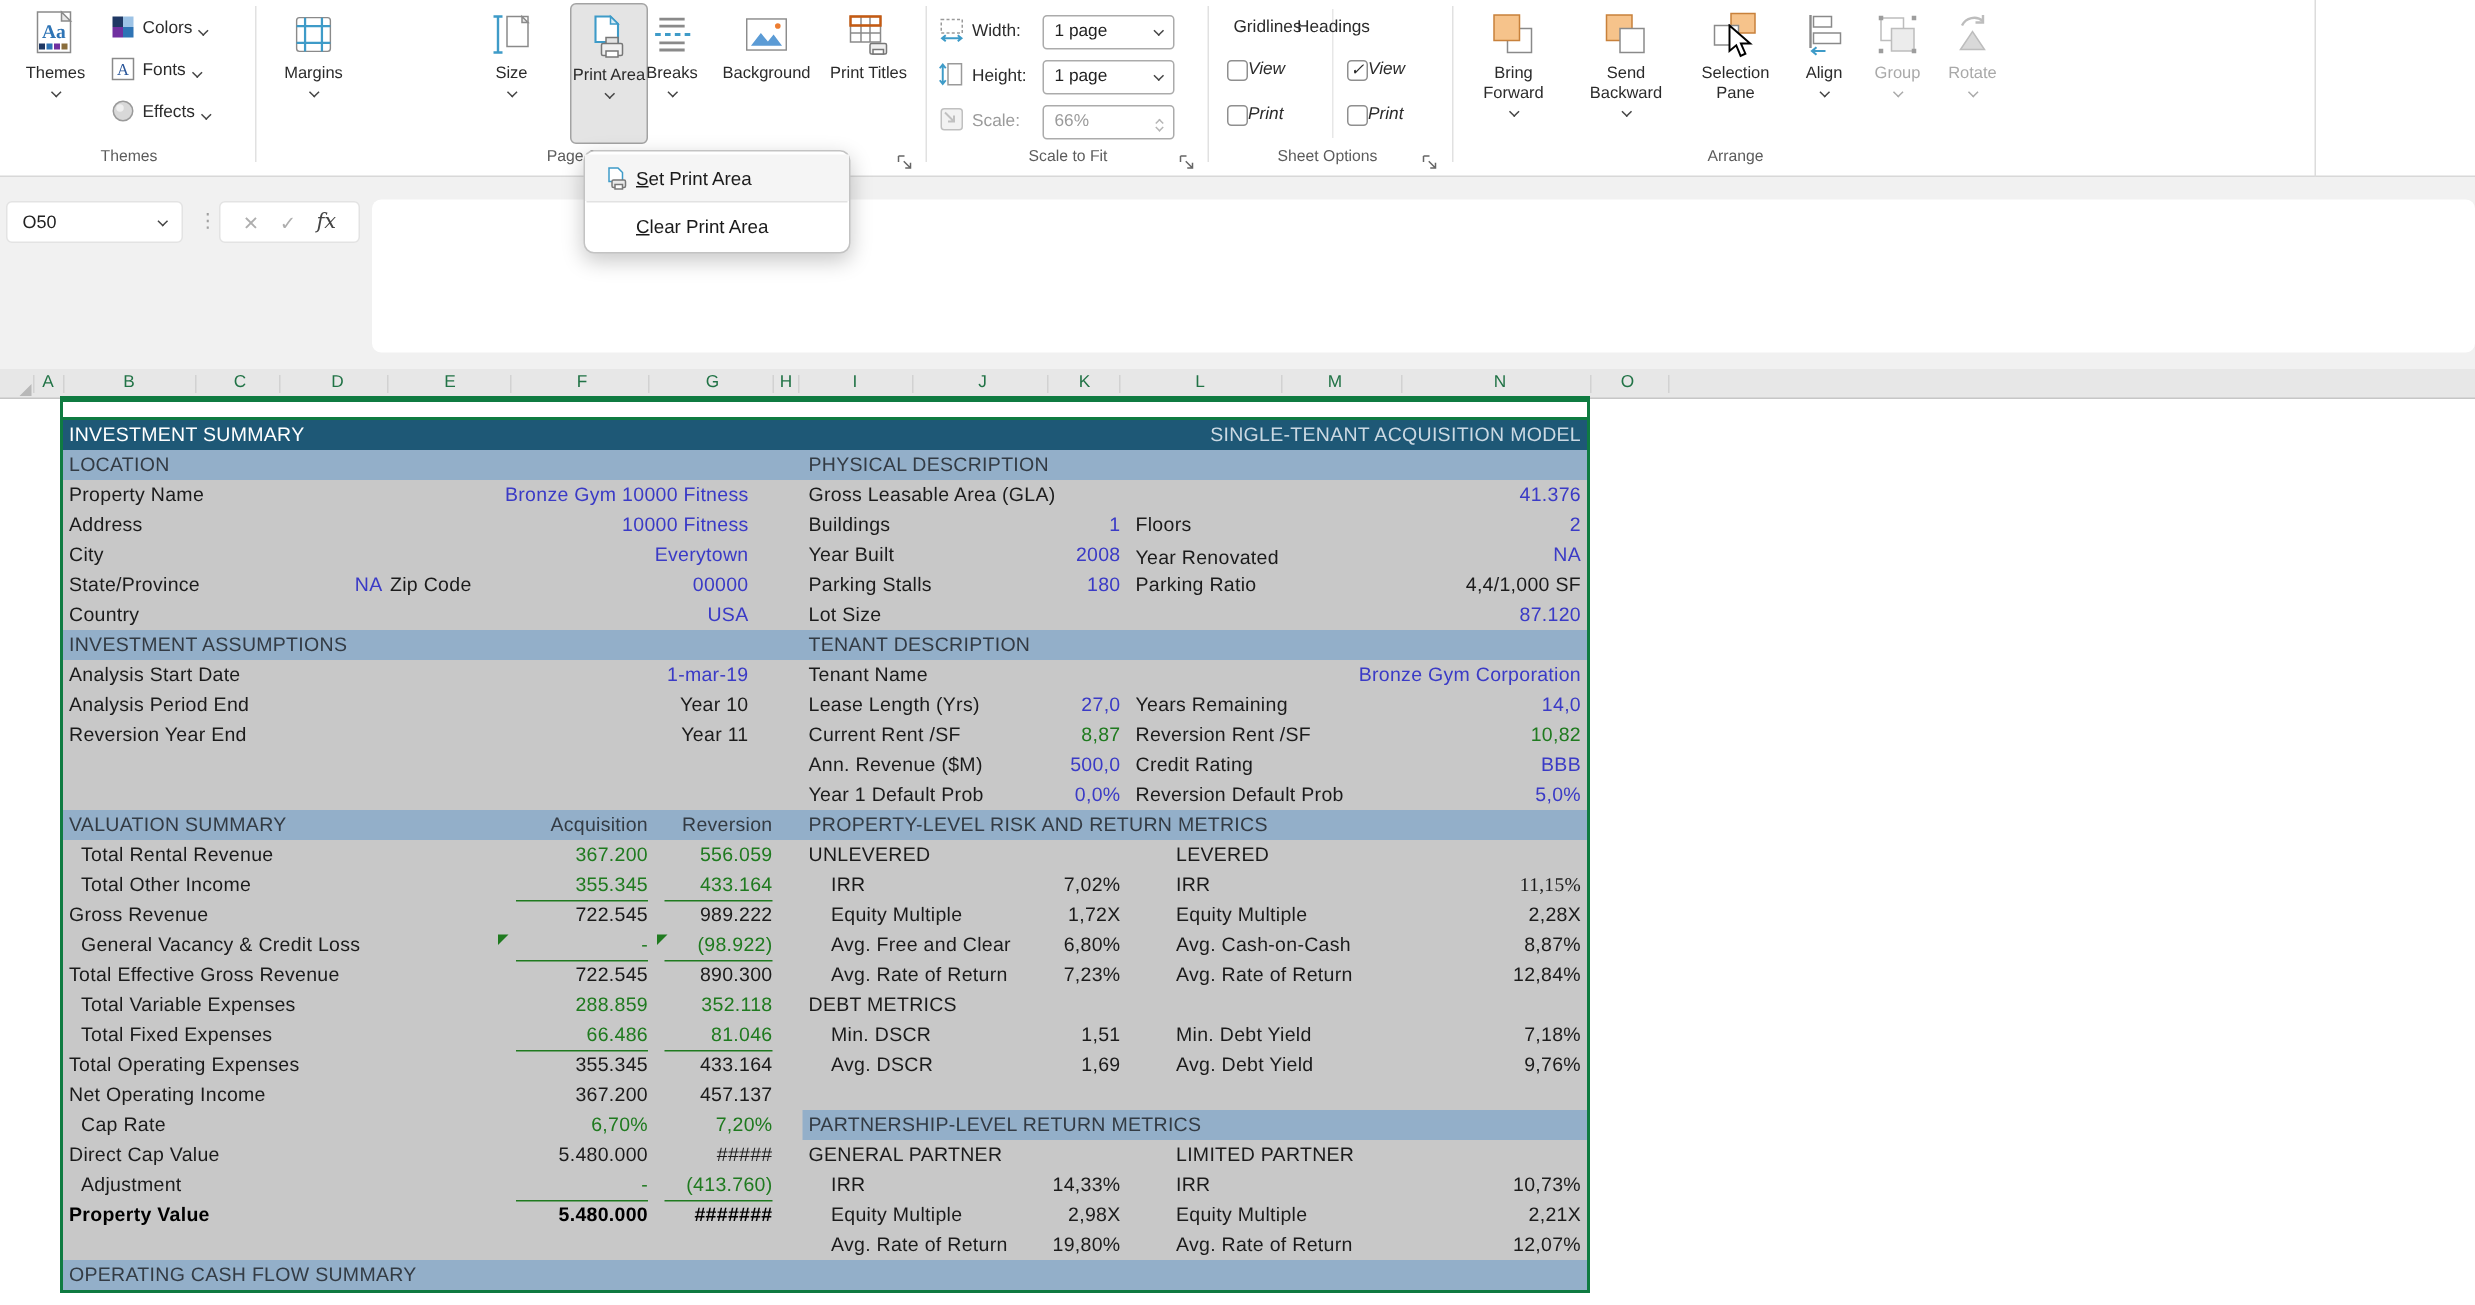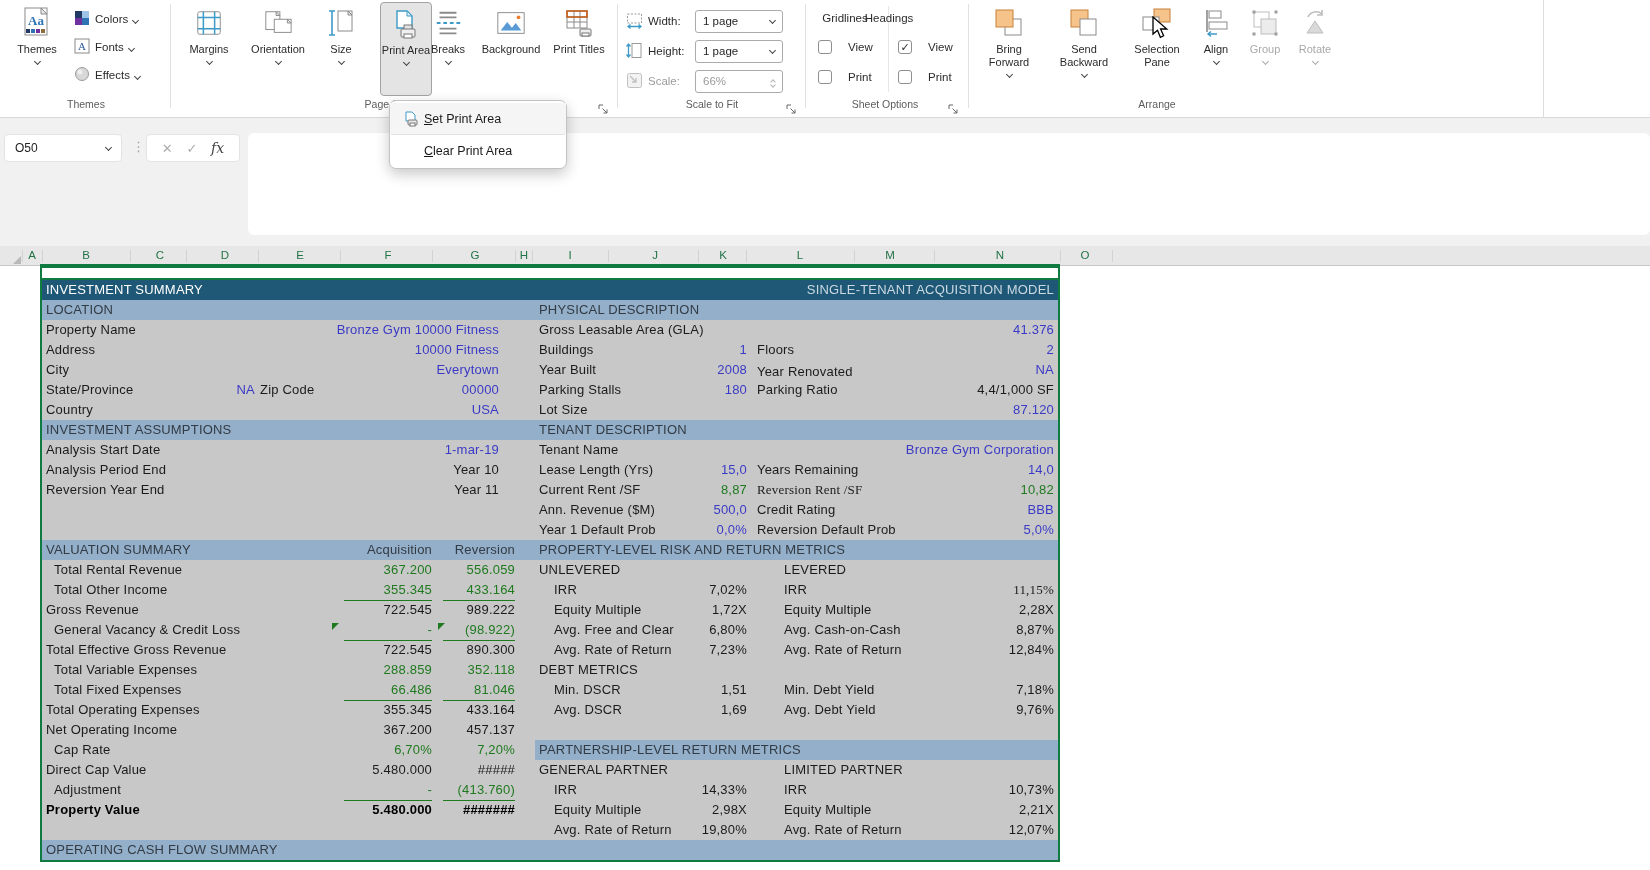--- a/index.html
+++ b/index.html
@@ -21,21 +21,21 @@
   .srow{position:absolute;height:26px;display:flex;align-items:center;gap:5px;font-size:11.5px;color:#2b2b2b;}
   .combo{width:88px;height:23px;background:#fff;border:1px solid #ababab;border-radius:3px;display:flex;align-items:center;
          padding:0 7px;font-size:11.5px;color:#1f1f1f;justify-content:space-between;}
   .combo .chev{margin-top:-2px;}
   .combo.disabled{color:#9b9b9b;}
   .spin{display:flex;flex-direction:column;gap:1px;align-items:center;}
   .chev.tiny{width:4px;height:4px;border-width:1.2px;border-color:#b5b5b5;}
   .chev.tiny.up{transform:rotate(-135deg);margin-top:4px;}
   .cb{width:14px;height:14px;background:#fff;border:1px solid #8f8f8f;border-radius:3px;font-size:11px;line-height:12px;
       text-align:center;color:#2b2b2b;flex:none;}
-  .cbrow{position:absolute;display:flex;align-items:center;gap:16px;font-size:11.5px;color:#2b2b2b;}
+  .cbrow{position:absolute;display:flex;align-items:flex-start;gap:0;font-size:11.5px;color:#2b2b2b;font-style:italic;}
   .cbhead{position:absolute;font-size:11.5px;color:#2b2b2b;transform:translateX(-50%);}
   .launcher{position:absolute;width:14px;height:14px;cursor:pointer;}
   .disabledtxt{color:#a9a9a9 !important;}
   #ribbon-right-edge{position:absolute;top:0;left:1543px;height:118px;width:1px;background:#dcdcdc;}
 
   
   #pa-menu{position:absolute;left:389px;top:100px;width:178px;background:#fff;border:1px solid #c3c3c3;border-radius:7px;
            box-shadow:0 5px 14px rgba(0,0,0,.22);z-index:60;padding:2px 0;}
   .menu-item{height:31px;display:flex;align-items:center;font-size:12.5px;color:#1a1a1a;cursor:pointer;}
   .menu-item.first{background:#f5f5f5;}
@@ -139,32 +139,20 @@
   <div class="gsep" style="left:170px;"></div>
 
   <div class="rbtn" style="left:180px;width:58px;">
     <span class="ric">
       <svg width="30" height="30" viewBox="0 0 32 32">
             <rect x="4" y="4" width="24" height="24" rx="2" fill="#fff" stroke="#8a8a8a"></rect>
             <path d="M10 4v24 M22 4v24 M4 10h24 M4 22h24" stroke="#3e9bc8" stroke-width="1.6" fill="none"></path>
           </svg>
     </span>
     <span>Margins</span>
-    <span class="chev"></span>
-  </div>
-  <div class="rbtn" style="left:242px;width:72px;">
-    <span class="ric">
-      <svg width="32" height="30" viewBox="0 0 34 32">
-            <rect x="4" y="4" width="15" height="19" fill="#fff" stroke="#8a8a8a"></rect>
-            <path d="M15 4 l4 4 h-4 z" fill="#e8e8e8" stroke="#8a8a8a"></path>
-            <rect x="13" y="12" width="18" height="14" fill="#fff" stroke="#8a8a8a"></rect>
-            <path d="M27 12 l4 4 h-4 z" fill="#e8e8e8" stroke="#8a8a8a"></path>
-          </svg>
-    </span>
-    <span>Orientation</span>
     <span class="chev"></span>
   </div>
   <div class="rbtn" style="left:318px;width:46px;">
     <span class="ric">
       <svg width="30" height="32" viewBox="0 0 30 32">
             <path d="M6 4v24 M3 4h6 M3 28h6" stroke="#3e9bc8" stroke-width="1.6" fill="none"></path>
             <rect x="12" y="4" width="14" height="20" fill="#fff" stroke="#8a8a8a"></rect>
             <path d="M22 4 l4 4 h-4 z" fill="#e8e8e8" stroke="#8a8a8a"></path>
           </svg>
     </span>
@@ -511,28 +499,28 @@
         <div class="banner light" style="top: 140px;"></div>
         <div class="cell c-lbl" style="left: 4px; top: 140px; width: 260px;"><span class="s-hd">INVESTMENT ASSUMPTIONS</span></div>
         <div class="cell c-rlbl" style="left: 497px; top: 140px; width: 245px;"><span class="s-hd">TENANT DESCRIPTION</span></div>
         <div class="cell c-lbl" style="left: 4px; top: 160px; width: 260px;"><span>Analysis Start Date</span></div>
         <div class="cell c-lval r" style="left: 180px; top: 160px; width: 277px;"><span class="s-b">1-mar-19</span></div>
         <div class="cell c-rlbl" style="left: 497px; top: 160px; width: 245px;"><span>Tenant Name</span></div>
         <div class="cell c-rval r" style="left: 830px; top: 160px; width: 182px;"><span class="s-b">Bronze Gym Corporation</span></div>
         <div class="cell c-lbl" style="left: 4px; top: 180px; width: 260px;"><span>Analysis Period End</span></div>
         <div class="cell c-lval r" style="left: 180px; top: 180px; width: 277px;"><span>Year 10</span></div>
         <div class="cell c-rlbl" style="left: 497px; top: 180px; width: 245px;"><span>Lease Length (Yrs)</span></div>
-        <div class="cell c-mval r" style="left: 610px; top: 180px; width: 95px;"><span class="s-b">15,0</span></div>
+        <div class="cell c-mval r" style="left: 610px; top: 180px; width: 95px;"><span class="s-b">27,0</span></div>
         <div class="cell c-llbl" style="left: 715px; top: 180px; width: 185px;"><span>Years Remaining</span></div>
         <div class="cell c-rval r" style="left: 830px; top: 180px; width: 182px;"><span class="s-b">14,0</span></div>
         <div class="cell c-lbl" style="left: 4px; top: 200px; width: 260px;"><span>Reversion Year End</span></div>
         <div class="cell c-lval r" style="left: 180px; top: 200px; width: 277px;"><span>Year 11</span></div>
         <div class="cell c-rlbl" style="left: 497px; top: 200px; width: 245px;"><span>Current Rent /SF</span></div>
         <div class="cell c-mval r" style="left: 610px; top: 200px; width: 95px;"><span class="s-g">8,87</span></div>
-        <div class="cell c-llbl" style="left: 715px; top: 200px; width: 185px; font-family: Liberation Serif, serif;"><span>Reversion Rent /SF</span></div>
+        <div class="cell c-llbl" style="left: 715px; top: 200px; width: 185px;"><span>Reversion Rent /SF</span></div>
         <div class="cell c-rval r" style="left: 830px; top: 200px; width: 182px;"><span class="s-g">10,82</span></div>
         <div class="cell c-rlbl" style="left: 497px; top: 220px; width: 245px;"><span>Ann. Revenue ($M)</span></div>
         <div class="cell c-mval r" style="left: 610px; top: 220px; width: 95px;"><span class="s-b">500,0</span></div>
         <div class="cell c-llbl" style="left: 715px; top: 220px; width: 185px;"><span>Credit Rating</span></div>
         <div class="cell c-rval r" style="left: 830px; top: 220px; width: 182px;"><span class="s-b">BBB</span></div>
         <div class="cell c-rlbl" style="left: 497px; top: 240px; width: 245px;"><span>Year 1 Default Prob</span></div>
         <div class="cell c-mval r" style="left: 610px; top: 240px; width: 95px;"><span class="s-b">0,0%</span></div>
         <div class="cell c-llbl" style="left: 715px; top: 240px; width: 185px;"><span>Reversion Default Prob</span></div>
         <div class="cell c-rval r" style="left: 830px; top: 240px; width: 182px;"><span class="s-b">5,0%</span></div>
         <div class="banner light" style="top: 260px;"></div>

